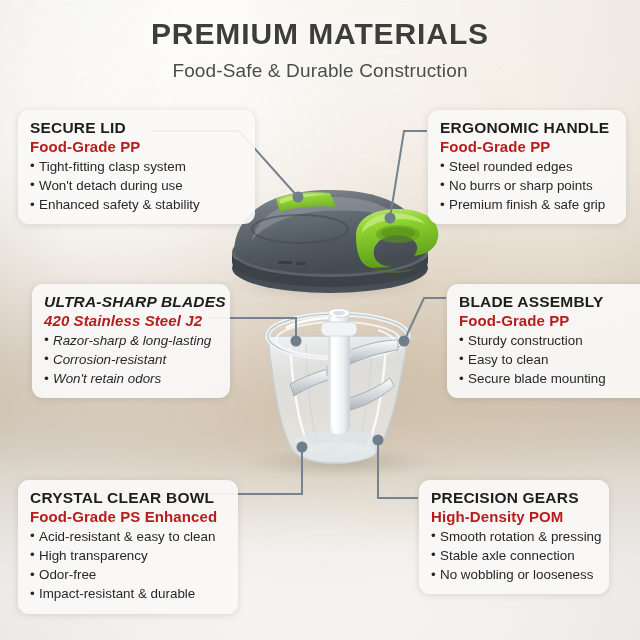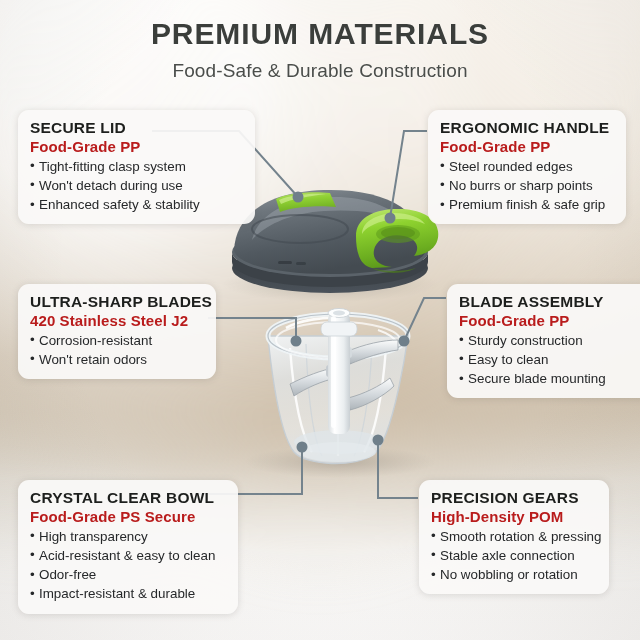--- a/index.html
+++ b/index.html
@@ -87,21 +87,21 @@
     font-size:13.4px; color:#26282a; line-height:1.44;
     white-space:nowrap; position:relative; padding-left:9px;
   }
   .card li:before {
     content:"\2022"; position:absolute; left:0; top:-.5px; color:#26282a;
   }
 
   
   #card-lid      { left:18px;  top:110px; width:237px; }
   #card-handle   { left:428px; top:110px; width:198px; }
-  #card-blades   { left:18px;  top:284px; width:198px; }
+  #card-blades   { left:32px;  top:284px; width:198px;font-style:italic; }
   #card-assembly { left:447px; top:284px; width:206px; }
   #card-bowl     { left:18px;  top:480px; width:220px; }
   #card-gears    { left:419px; top:480px; width:190px; }
 </style>
 </head>
 <body>
 
 <div id="bg">
   <div class="layer bg-base"></div>
   <div class="layer bg-blobs"></div>
@@ -288,47 +288,48 @@
     <li>Steel rounded edges</li>
     <li>No burrs or sharp points</li>
     <li>Premium finish &amp; safe grip</li>
   </ul>
 </div>
 
 <div class="card" id="card-blades">
   <h3>ULTRA-SHARP BLADES</h3>
   <div class="sub">420 Stainless Steel J2</div>
   <ul>
+    <li>Razor-sharp &amp; long-lasting</li>
     <li>Corrosion-resistant</li>
     <li>Won't retain odors</li>
   </ul>
 </div>
 
 <div class="card" id="card-assembly">
   <h3>BLADE ASSEMBLY</h3>
   <div class="sub">Food-Grade PP</div>
   <ul>
     <li>Sturdy construction</li>
     <li>Easy to clean</li>
     <li>Secure blade mounting</li>
   </ul>
 </div>
 
 <div class="card" id="card-bowl">
   <h3>CRYSTAL CLEAR BOWL</h3>
-  <div class="sub">Food-Grade PS Secure</div>
-  <ul>
+  <div class="sub">Food-Grade PS Enhanced</div>
+  <ul>
+    <li>Acid-resistant &amp; easy to clean</li>
     <li>High transparency</li>
-    <li>Acid-resistant &amp; easy to clean</li>
     <li>Odor-free</li>
     <li>Impact-resistant &amp; durable</li>
   </ul>
 </div>
 
 <div class="card" id="card-gears">
   <h3>PRECISION GEARS</h3>
   <div class="sub">High-Density POM</div>
   <ul>
     <li>Smooth rotation &amp; pressing</li>
     <li>Stable axle connection</li>
-    <li>No wobbling or rotation</li>
+    <li>No wobbling or looseness</li>
   </ul>
 </div>
 
 </body></html>

